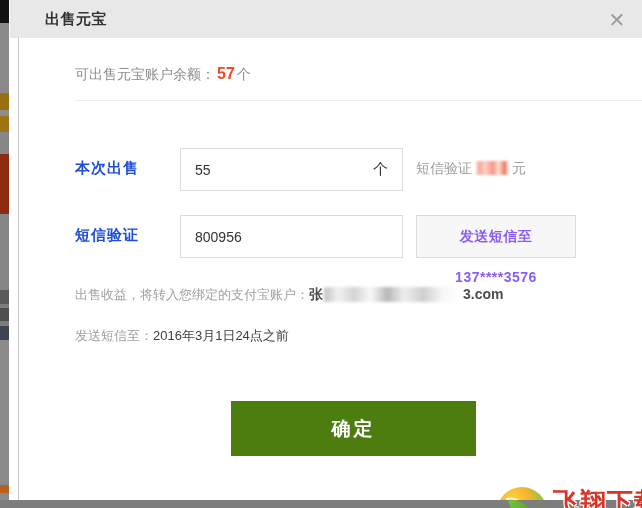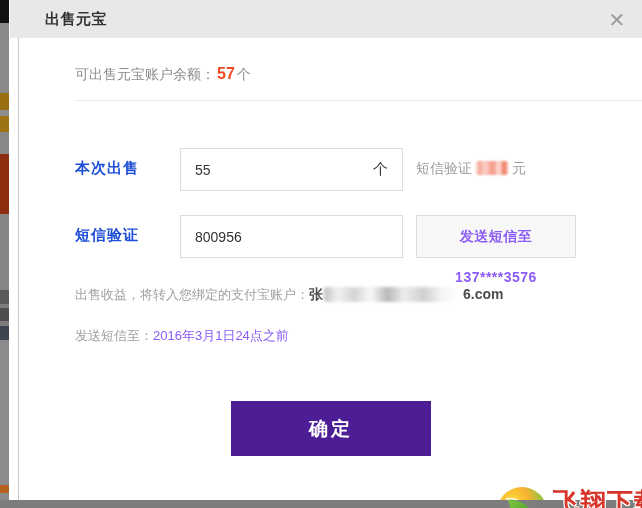--- a/index.html
+++ b/index.html
@@ -272,31 +272,31 @@
         rgba(255,255,255,0) 100%);
     filter: blur(1.4px);
     border-radius: 2px;
   }
   .alipay-tail {
     color: #4d4d4d;
     font-size: 14px;
     font-weight: bold;
   }
   .note-time-value {
-    color: #8b5cf6;
+    color: #404040;
   }
 
   
   .confirm-btn {
     position: absolute;
     left: 200px;
     top: 363px;
-    width: 200px;
+    width: 245px;
     height: 55px;
-    background: #4c1d95;
+    background: #4d7c0f;
     border: none;
     cursor: pointer;
     color: #ffffff;
     font-size: 19px;
     font-weight: bold;
     letter-spacing: 3px;
     font-family: "Liberation Sans", sans-serif;
   }
 
   
@@ -411,21 +411,21 @@
         <div class="field-label">短信验证</div>
 
         <div class="input-box">
           <input type="text" value="800956" style="">
         </div>
 
         <div class="sms-btn">发送短信至  137****3576</div>
       </div>
 
       <div class="note note-alipay">
-        <span>出售收益，将转入您绑定的支付宝账户：</span><span class="alipay-name">张</span><span class="redact-gray"></span><span class="alipay-tail">6.com</span>
+        <span>出售收益，将转入您绑定的支付宝账户：</span><span class="alipay-name">张</span><span class="redact-gray"></span><span class="alipay-tail">3.com</span>
       </div>
 
       <div class="note note-time">
         <span>发送短信至：</span><span class="note-time-value">2016年3月1日24点之前</span>
       </div>
 
       <button class="confirm-btn">确定</button>
 
       <div class="watermark">
         <div class="wm-leaf">

